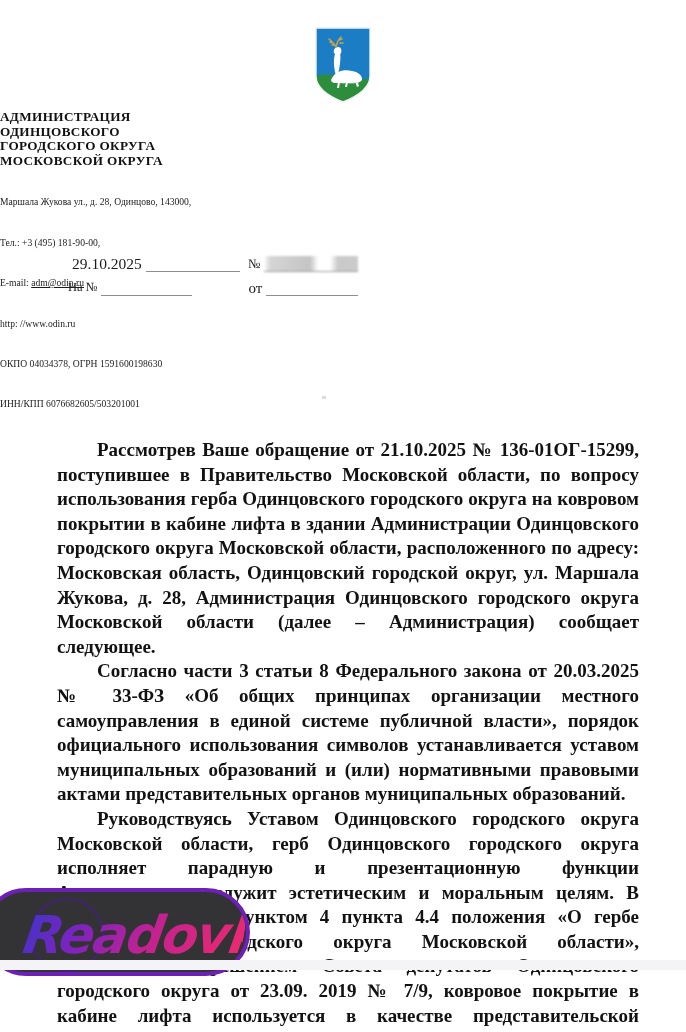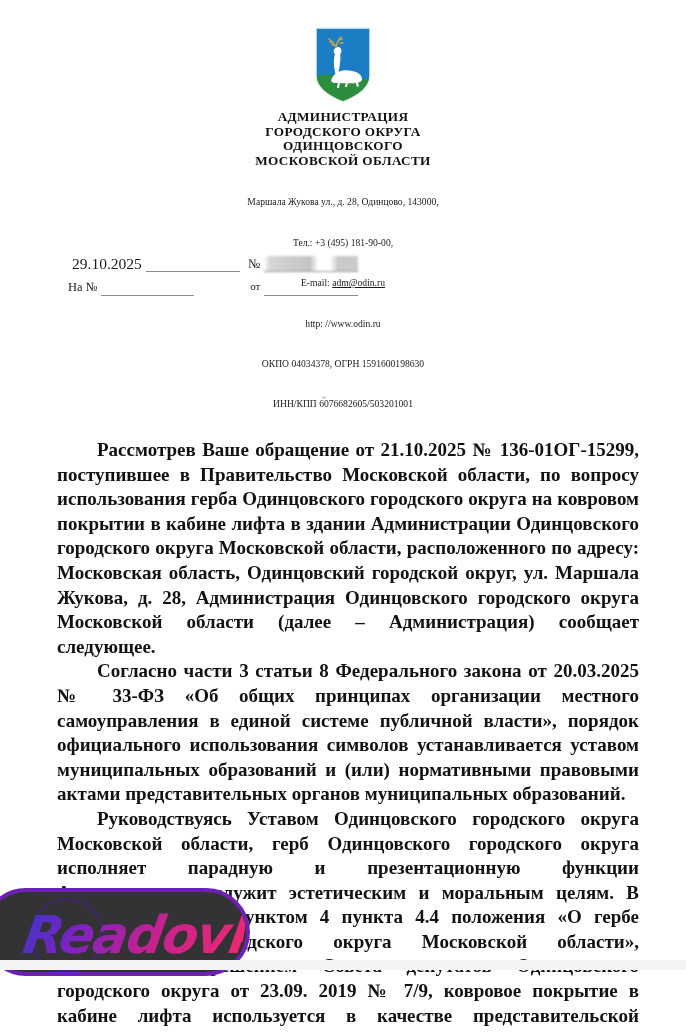--- a/index.html
+++ b/index.html
@@ -20,21 +20,21 @@
     background: #ffffff;
     overflow: hidden;
   }
 
   
   .letterhead {
     position: absolute;
     left: 0;
     top: 26px;
     width: 686px;
-    text-align: center;
+    text-align: left;
   }
 
   .emblem-wrap {
     width: 62px;
     height: 78px;
     margin: 0 auto 6px auto;
     position: relative;
   }
   .emblem-svg { display: block; width: 62px; height: 78px; }
 
@@ -83,21 +83,21 @@
     border-bottom: 1px solid #8d8d8d;
     height: 15px;
     min-width: 10px;
   }
   .num-label {
     font-size: 13px;
     padding: 0 3px 1px 8px;
     white-space: nowrap;
   }
   .ot-label {
-    font-size: 11px;
+    font-size: 15px;
     padding: 0 4px 2px 8px;
     white-space: nowrap;
     margin-left: 48px;
   }
   .na-label {
     font-size: 12.5px;
     padding: 0 3px 2px 0;
     white-space: nowrap;
   }
   .redacted {
@@ -231,23 +231,23 @@
           <path d="M24,21 C22,17 19,15 17,13 M24,21 C25,16 27,13 29,11 M21,17 L18,16 M27,14 L30,13 M23,19 L20,19 M28,17 L31,17" stroke="#c6a24a" stroke-width="1.6" fill="none" stroke-linecap="round"></path>
 
           <path d="M22,56 C28,58 42,58 49,55 C46,58 30,59 22,56 Z" fill="#cfd8cf"></path>
         </g>
         <path d="M4,2 H58 V50 C58,62 46,70 31,76 C16,70 4,62 4,50 Z" fill="none" stroke="#f2f2f2" stroke-width="1.4"></path>
       </svg>
     </div>
 
     <div class="org-title">
       <div>АДМИНИСТРАЦИЯ</div>
+      <div>ОДИНЦОВСКОГО</div>
       <div>ГОРОДСКОГО ОКРУГА</div>
-      <div>ОДИНЦОВСКОГО</div>
-      <div>МОСКОВСКОЙ ОБЛАСТИ</div>
+      <div>МОСКОВСКОЙ ОКРУГА</div>
     </div>
 
     <div class="contacts">
       <div>Маршала Жукова ул., д. 28, Одинцово, 143000,</div>
       <div>Тел.: +3 (495) 181-90-00,</div>
       <div>
         <span>E-mail:</span>
         <span class="lnk">adm@odin.ru</span>
       </div>
       <div>

